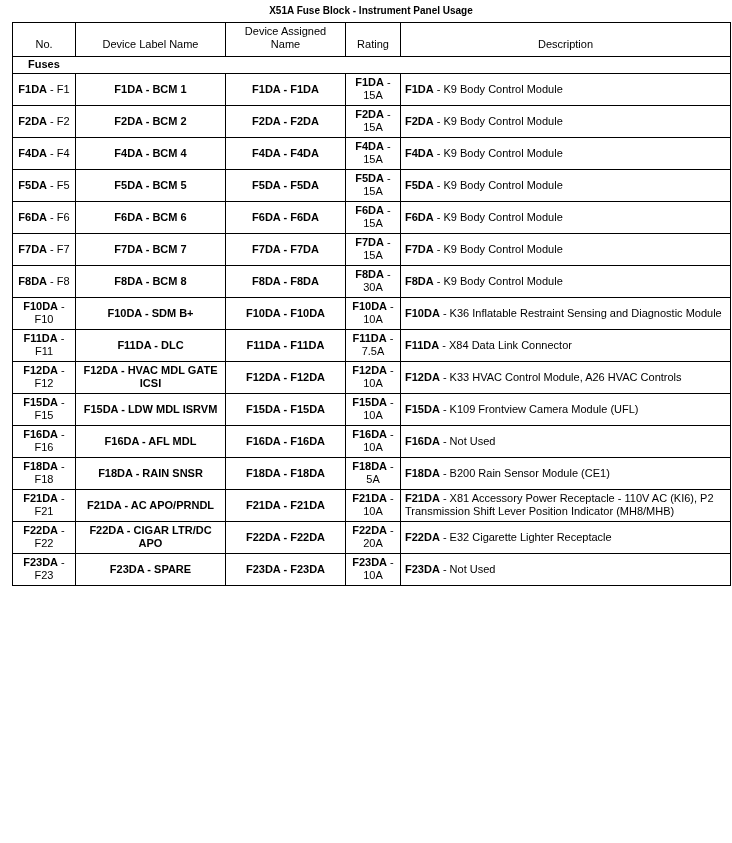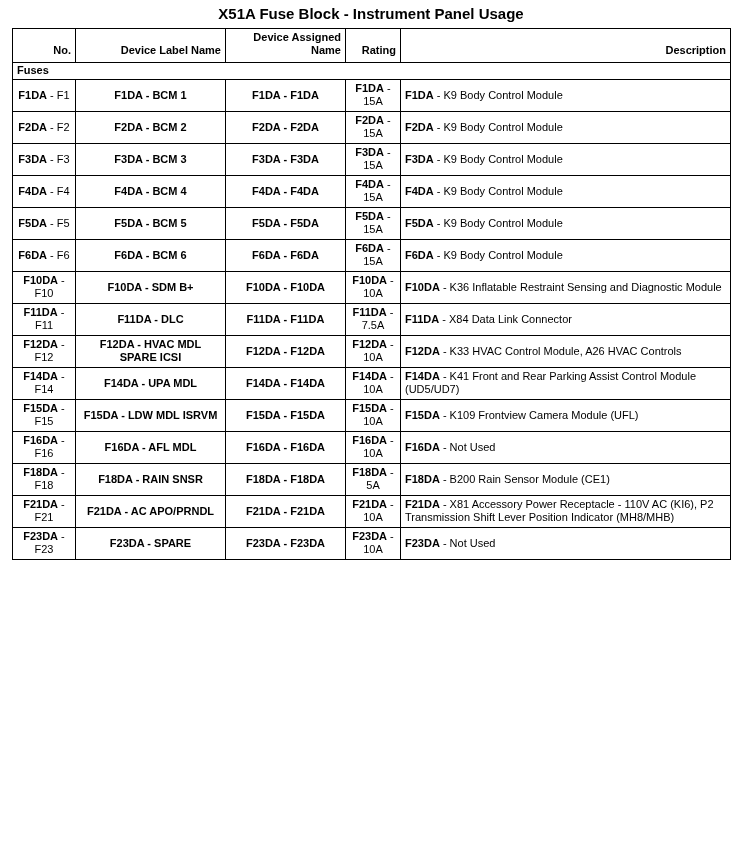--- a/index.html
+++ b/index.html
@@ -8,52 +8,52 @@
     width: 732px;
     height: 843px;
     background: #ffffff;
     font-family: "Liberation Sans", sans-serif;
     color: #000000;
     font-size: 11px;
   }
   .page { padding: 3px 0 0 12px; }
   .doc-title {
     font-weight: bold;
-    font-size: 15px;
+    font-size: 10px;
     width: 718px;
     text-align: center;
     margin: 2px 0 6px 0;
   }
   table.fuse-table {
     border-collapse: collapse;
     table-layout: fixed;
     width: 718px;
     font-size: 11px;
   }
   .fuse-table th, .fuse-table td {
     border: 1px solid #000000;
     padding: 2px 4px;
     line-height: 1.22;
     word-wrap: break-word;
   }
   .fuse-table th {
-    text-align: right;
+    text-align: center;
     vertical-align: bottom;
-    font-weight: bold;
+    font-weight: normal;
     height: 33px;
     padding-bottom: 4px;
   }
   .fuse-table td {
     vertical-align: middle;
     height: 32px;
   }
   tr.section-row td {
     height: 17px;
     font-weight: bold;
-    padding: 1px 4px;
+    padding: 1px 15px;
   }
   .c-center { text-align: center; }
   b { font-weight: bold; }
 </style>
 </head>
 <body>
 
 <div class="page">
   <div class="doc-title">X51A Fuse Block - Instrument Panel Usage</div>
   <table class="fuse-table">
@@ -85,27 +85,20 @@
           <td><b>F1DA</b> - K9 Body Control Module</td>
         </tr>
         <tr>
           <td class="c-center"><b>F2DA</b> - F2</td>
           <td class="c-center"><b>F2DA - BCM 2</b></td>
           <td class="c-center"><b>F2DA - F2DA</b></td>
           <td class="c-center"><b>F2DA</b> - 15A</td>
           <td><b>F2DA</b> - K9 Body Control Module</td>
         </tr>
         <tr>
-          <td class="c-center"><b>F3DA</b> - F3</td>
-          <td class="c-center"><b>F3DA - BCM 3</b></td>
-          <td class="c-center"><b>F3DA - F3DA</b></td>
-          <td class="c-center"><b>F3DA</b> - 15A</td>
-          <td><b>F3DA</b> - K9 Body Control Module</td>
-        </tr>
-        <tr>
           <td class="c-center"><b>F4DA</b> - F4</td>
           <td class="c-center"><b>F4DA - BCM 4</b></td>
           <td class="c-center"><b>F4DA - F4DA</b></td>
           <td class="c-center"><b>F4DA</b> - 15A</td>
           <td><b>F4DA</b> - K9 Body Control Module</td>
         </tr>
         <tr>
           <td class="c-center"><b>F5DA</b> - F5</td>
           <td class="c-center"><b>F5DA - BCM 5</b></td>
           <td class="c-center"><b>F5DA - F5DA</b></td>
@@ -113,46 +106,53 @@
           <td><b>F5DA</b> - K9 Body Control Module</td>
         </tr>
         <tr>
           <td class="c-center"><b>F6DA</b> - F6</td>
           <td class="c-center"><b>F6DA - BCM 6</b></td>
           <td class="c-center"><b>F6DA - F6DA</b></td>
           <td class="c-center"><b>F6DA</b> - 15A</td>
           <td><b>F6DA</b> - K9 Body Control Module</td>
         </tr>
         <tr>
+          <td class="c-center"><b>F7DA</b> - F7</td>
+          <td class="c-center"><b>F7DA - BCM 7</b></td>
+          <td class="c-center"><b>F7DA - F7DA</b></td>
+          <td class="c-center"><b>F7DA</b> - 15A</td>
+          <td><b>F7DA</b> - K9 Body Control Module</td>
+        </tr>
+        <tr>
+          <td class="c-center"><b>F8DA</b> - F8</td>
+          <td class="c-center"><b>F8DA - BCM 8</b></td>
+          <td class="c-center"><b>F8DA - F8DA</b></td>
+          <td class="c-center"><b>F8DA</b> - 30A</td>
+          <td><b>F8DA</b> - K9 Body Control Module</td>
+        </tr>
+        <tr>
           <td class="c-center"><b>F10DA</b> - F10</td>
           <td class="c-center"><b>F10DA - SDM B+</b></td>
           <td class="c-center"><b>F10DA - F10DA</b></td>
           <td class="c-center"><b>F10DA</b> - 10A</td>
           <td><b>F10DA</b> - K36 Inflatable Restraint Sensing and Diagnostic Module</td>
         </tr>
         <tr>
           <td class="c-center"><b>F11DA</b> - F11</td>
           <td class="c-center"><b>F11DA - DLC</b></td>
           <td class="c-center"><b>F11DA - F11DA</b></td>
           <td class="c-center"><b>F11DA</b> - 7.5A</td>
           <td><b>F11DA</b> - X84 Data Link Connector</td>
         </tr>
         <tr>
           <td class="c-center"><b>F12DA</b> - F12</td>
-          <td class="c-center"><b>F12DA - HVAC MDL SPARE ICSI</b></td>
+          <td class="c-center"><b>F12DA - HVAC MDL GATE ICSI</b></td>
           <td class="c-center"><b>F12DA - F12DA</b></td>
           <td class="c-center"><b>F12DA</b> - 10A</td>
           <td><b>F12DA</b> - K33 HVAC Control Module, A26 HVAC Controls</td>
-        </tr>
-        <tr>
-          <td class="c-center"><b>F14DA</b> - F14</td>
-          <td class="c-center"><b>F14DA - UPA MDL</b></td>
-          <td class="c-center"><b>F14DA - F14DA</b></td>
-          <td class="c-center"><b>F14DA</b> - 10A</td>
-          <td><b>F14DA</b> - K41 Front and Rear Parking Assist Control Module (UD5/UD7)</td>
         </tr>
         <tr>
           <td class="c-center"><b>F15DA</b> - F15</td>
           <td class="c-center"><b>F15DA - LDW MDL ISRVM</b></td>
           <td class="c-center"><b>F15DA - F15DA</b></td>
           <td class="c-center"><b>F15DA</b> - 10A</td>
           <td><b>F15DA</b> - K109 Frontview Camera Module (UFL)</td>
         </tr>
         <tr>
           <td class="c-center"><b>F16DA</b> - F16</td>
@@ -169,20 +169,27 @@
           <td><b>F18DA</b> - B200 Rain Sensor Module (CE1)</td>
         </tr>
         <tr>
           <td class="c-center"><b>F21DA</b> - F21</td>
           <td class="c-center"><b>F21DA - AC APO/PRNDL</b></td>
           <td class="c-center"><b>F21DA - F21DA</b></td>
           <td class="c-center"><b>F21DA</b> - 10A</td>
           <td><b>F21DA</b> - X81 Accessory Power Receptacle - 110V AC (KI6), P2 Transmission Shift Lever Position Indicator (MH8/MHB)</td>
         </tr>
         <tr>
+          <td class="c-center"><b>F22DA</b> - F22</td>
+          <td class="c-center"><b>F22DA - CIGAR LTR/DC APO</b></td>
+          <td class="c-center"><b>F22DA - F22DA</b></td>
+          <td class="c-center"><b>F22DA</b> - 20A</td>
+          <td><b>F22DA</b> - E32 Cigarette Lighter Receptacle</td>
+        </tr>
+        <tr>
           <td class="c-center"><b>F23DA</b> - F23</td>
           <td class="c-center"><b>F23DA - SPARE</b></td>
           <td class="c-center"><b>F23DA - F23DA</b></td>
           <td class="c-center"><b>F23DA</b> - 10A</td>
           <td><b>F23DA</b> - Not Used</td>
         </tr>
       </tbody>
   </table>
 </div>
 

